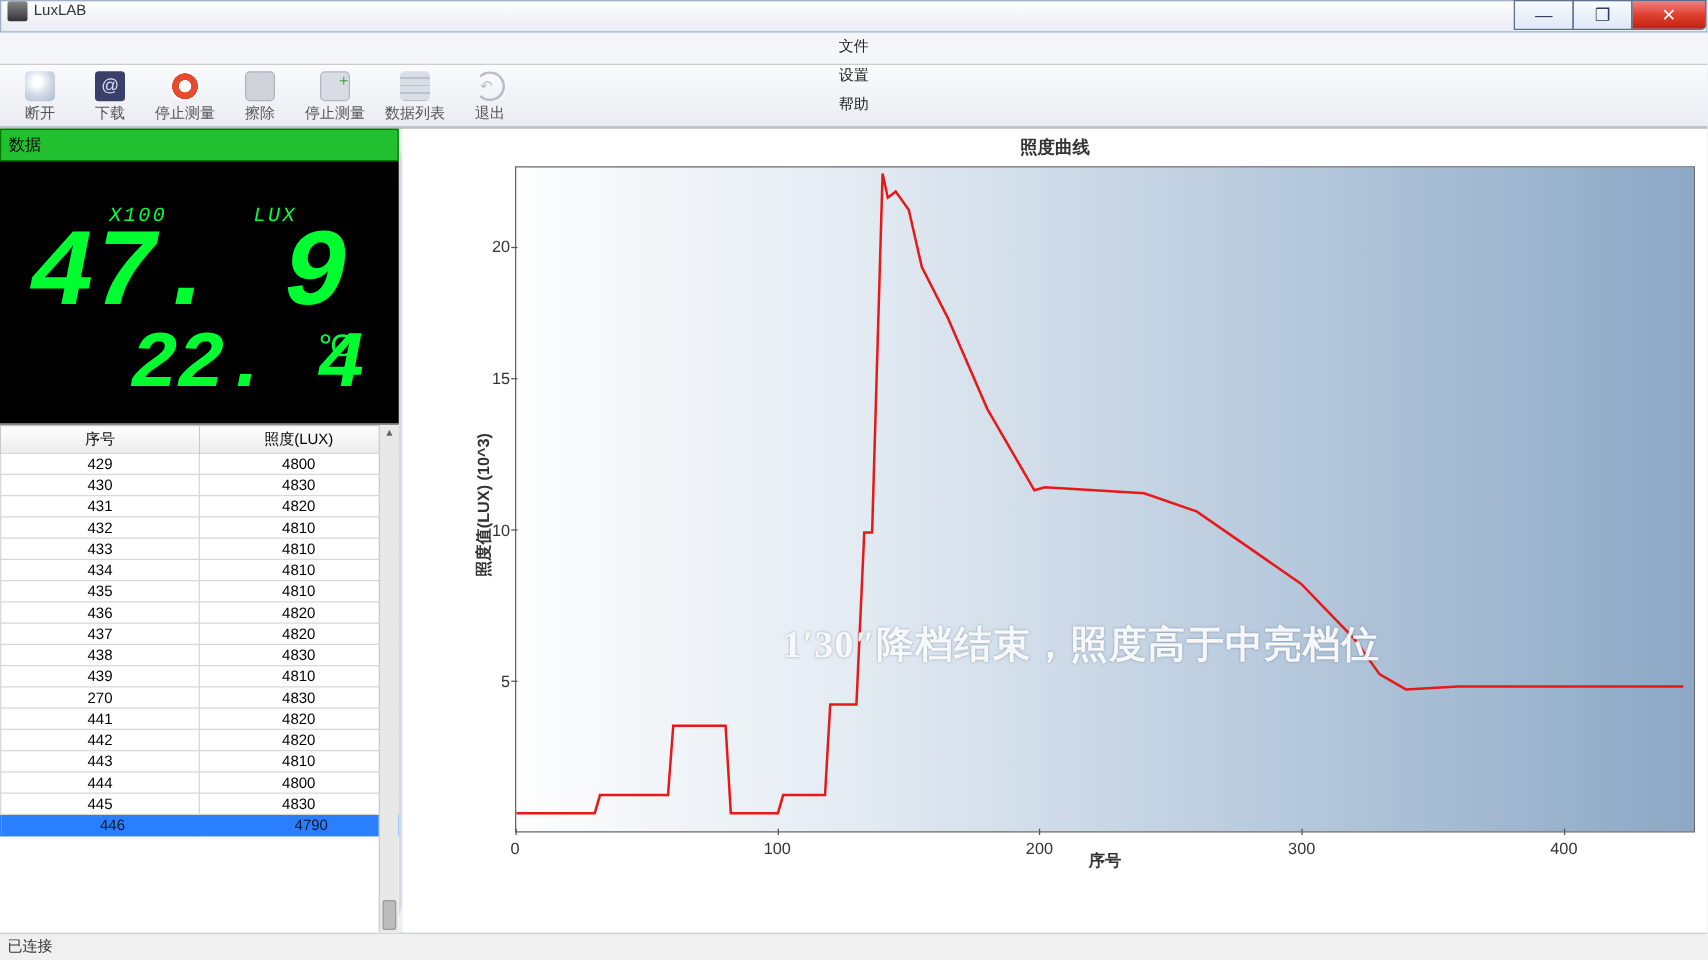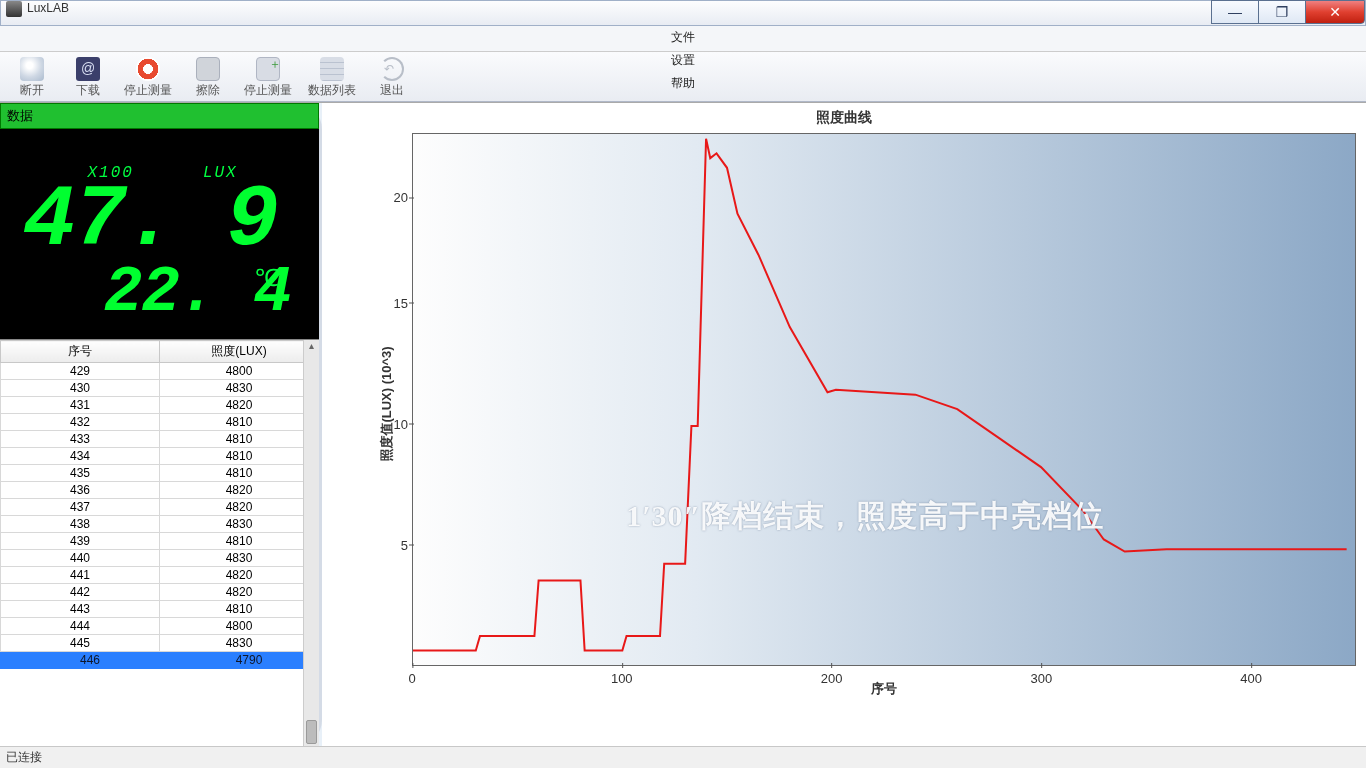--- a/index.html
+++ b/index.html
@@ -166,21 +166,21 @@
             </tr>
             <tr>
               <td>438</td>
               <td>4830</td>
             </tr>
             <tr>
               <td>439</td>
               <td>4810</td>
             </tr>
             <tr>
-              <td>440</td>
+              <td>270</td>
               <td>4830</td>
             </tr>
             <tr>
               <td>441</td>
               <td>4820</td>
             </tr>
             <tr>
               <td>442</td>
               <td>4820</td>
             </tr>

